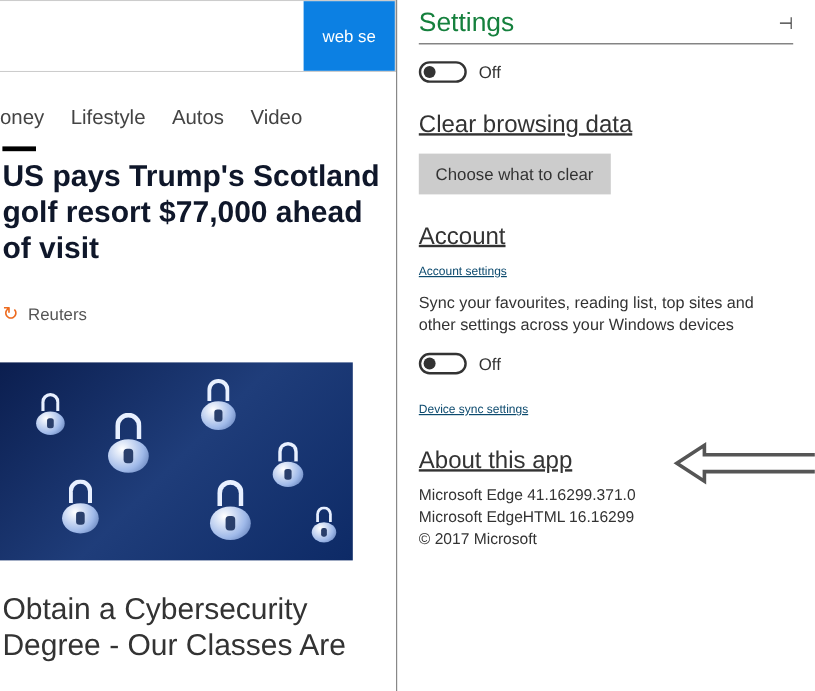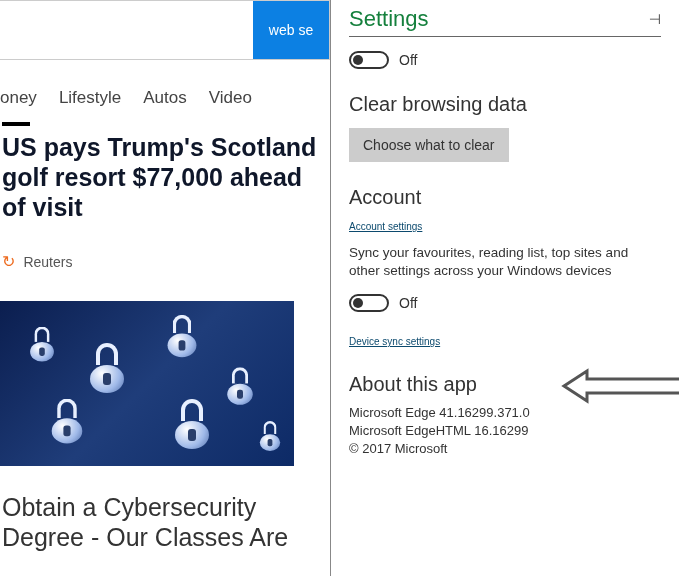--- a/index.html
+++ b/index.html
@@ -32,21 +32,21 @@
 .settings-header { display: flex; align-items: center; justify-content: space-between; }
 .settings-title { font-size: 22px; font-weight: 400; color: #15803d; }
 .pin-icon { font-size: 14px; color: #333; cursor: pointer; }
 .hr { border: none; border-top: 1px solid #666; margin-top: 4px; }
 
 .toggle-row { display: flex; align-items: center; gap: 10px; margin-top: 14px; }
 .toggle { width: 40px; height: 18px; border: 2px solid #333; border-radius: 10px; position: relative; cursor: pointer; background:#fff; }
 .toggle::after { content: ""; position: absolute; left: 2px; top: 2px; width: 10px; height: 10px; background: #333; border-radius: 50%; }
 .toggle-label { font-size: 14px; color: #333; }
 
-.section-h { font-size: 20px; font-weight: 400; color: #333; margin-top: 24px; }
+.section-h { font-size: 20px; font-weight: 400; color: #333; margin-top: 24px; text-decoration: underline; }
 .gray-btn { display: inline-block; background: #ccc; border: none; color: #333; font-size: 14px; padding: 9px 14px; margin-top: 12px; cursor: pointer; }
 
 .link { color: #0c4a6e; font-size: 10px; text-decoration: underline; cursor: pointer; display: inline-block; }
 .sync-text { font-size: 13.5px; color: #333; margin-top: 10px; line-height: 18px; }
 
 .adv-btn-wrap { position: relative; margin-top: 14px; }
 .adv-btn-outer { display:inline-block; border: 3px solid #555; padding: 2px; }
 .adv-btn-inner { border: 1px solid #888; background: #ccc; padding: 7px 12px; font-size: 14px; color: #333; cursor: pointer; }
 
 .arrow { position: absolute; left: 210px; top: 2px; }

